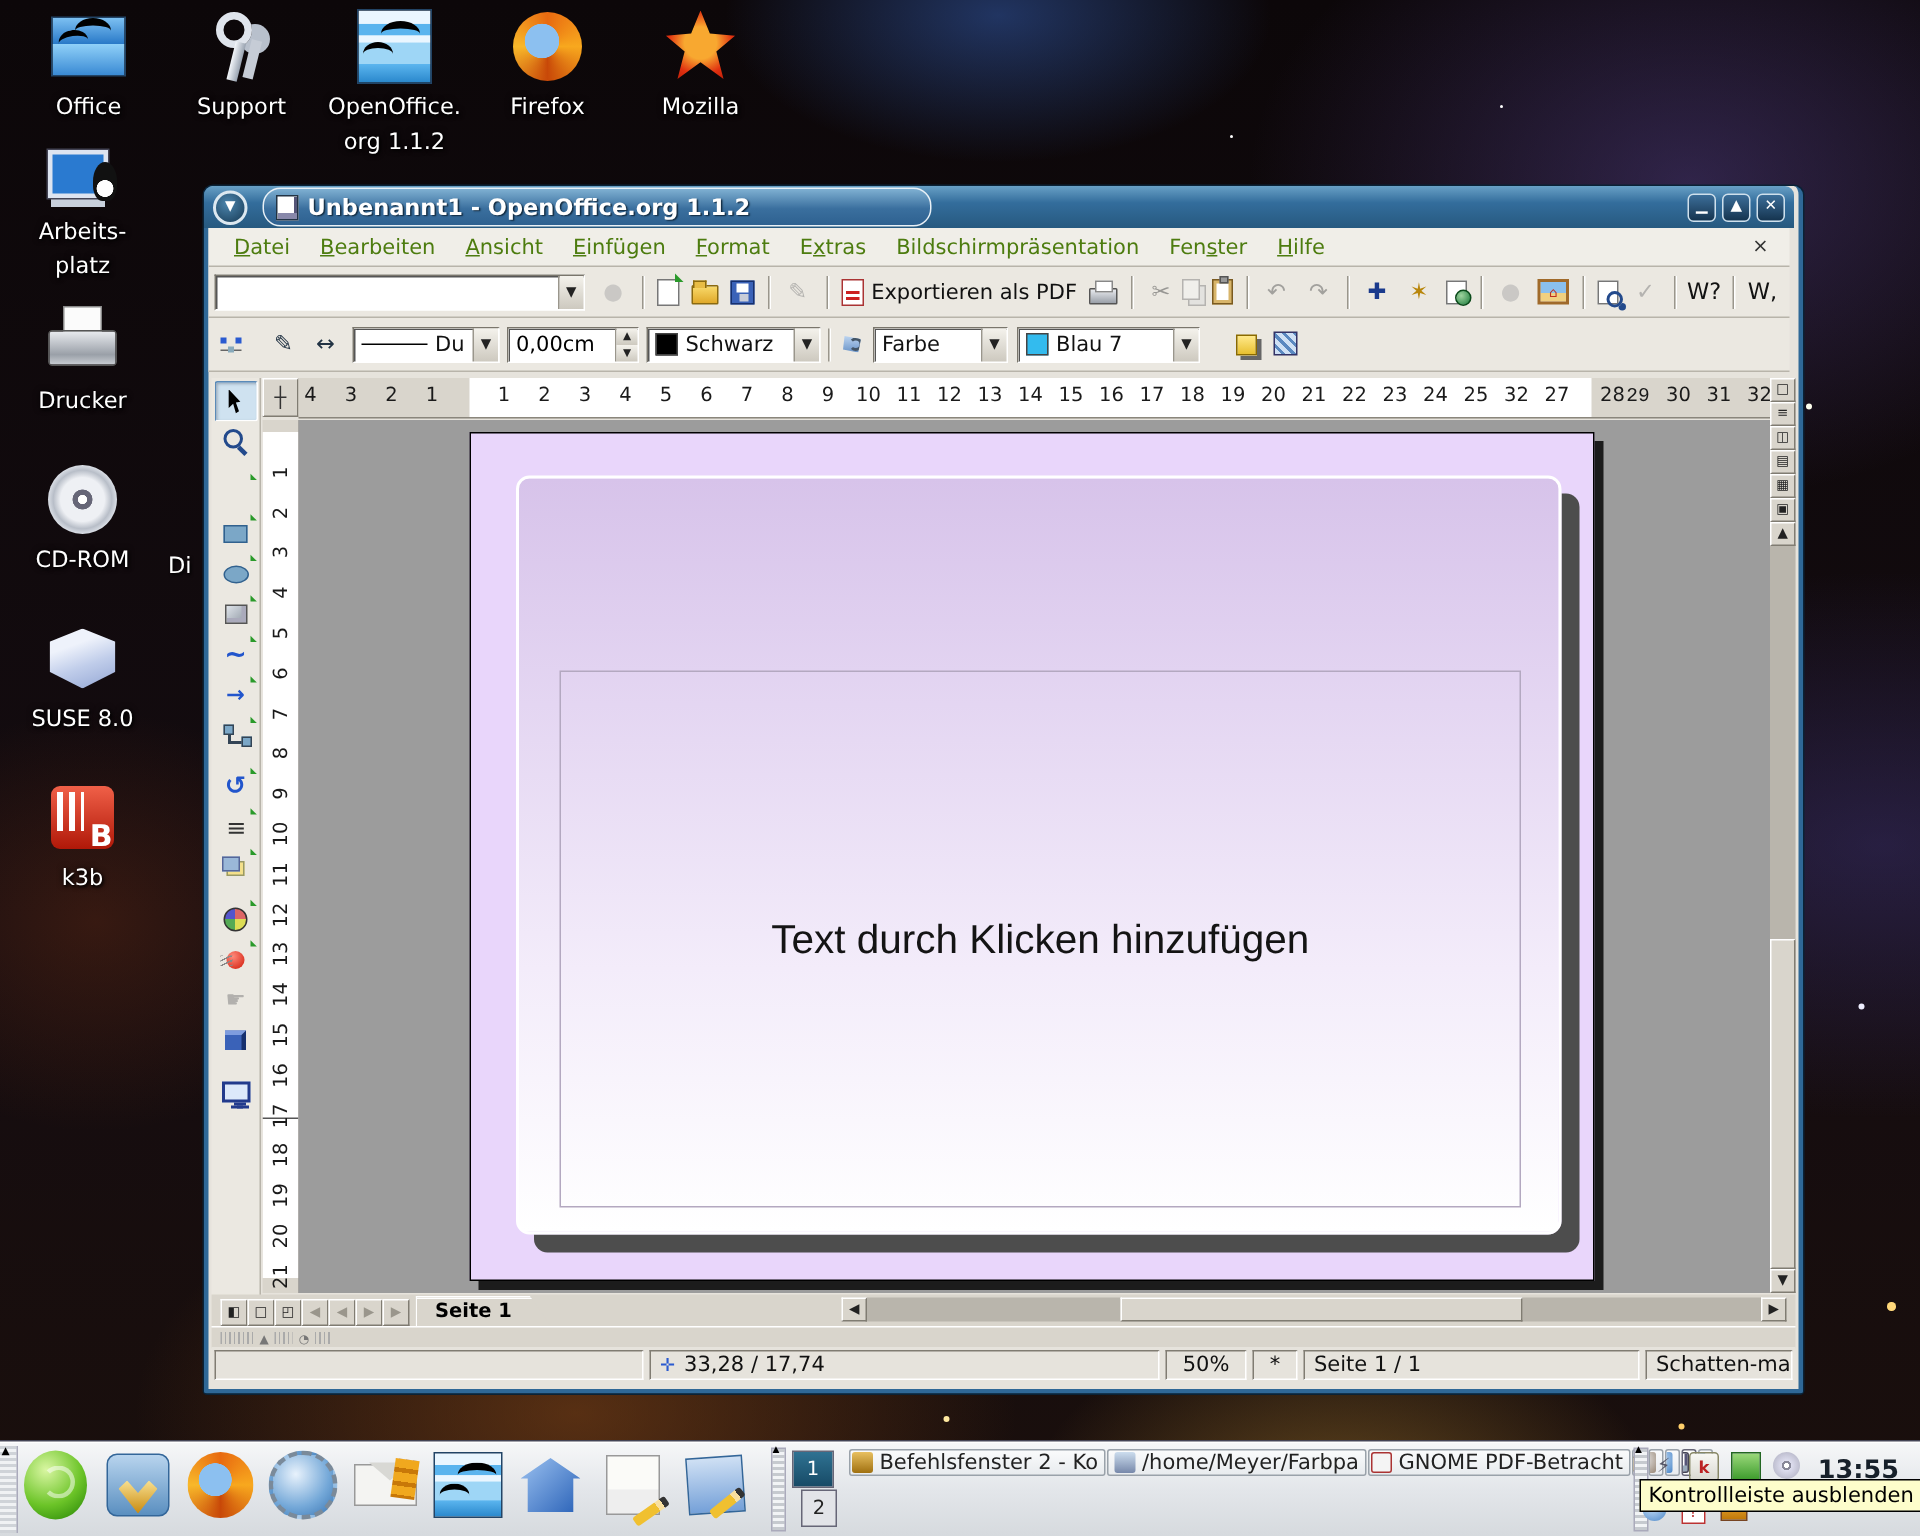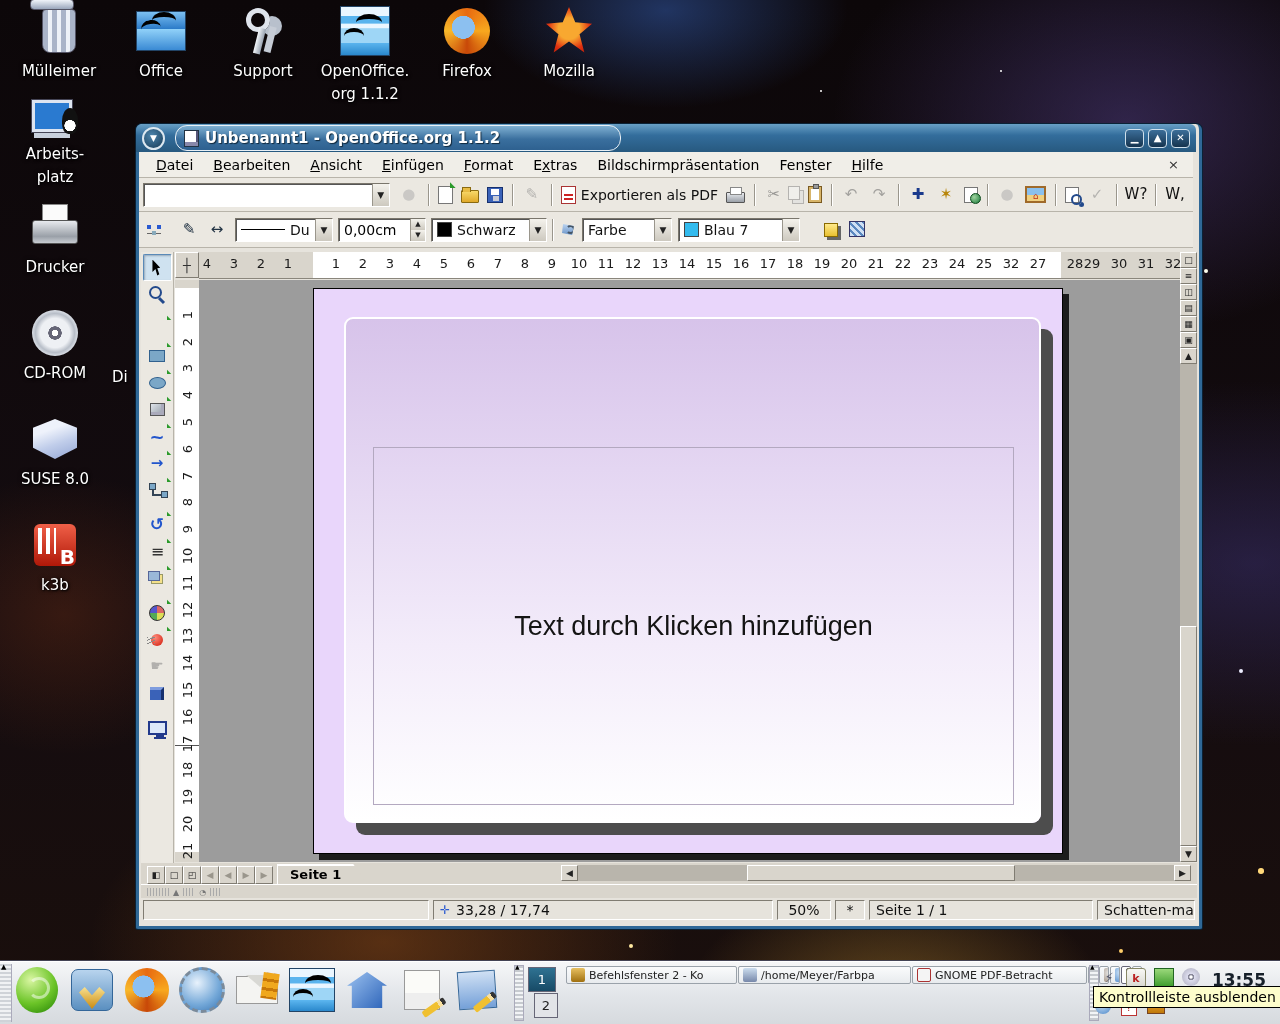--- a/index.html
+++ b/index.html
@@ -85,21 +85,21 @@
     background:linear-gradient(#7fb0d2,#3a6f9e 55%,#2e6190);border:1px solid #e8f0f6;
     display:flex;align-items:center;gap:6px;min-width:420px;}
   #title-doc-icon{width:13px;height:15px;background:#fff;border:1px solid #234;
     box-shadow:inset 0 -8px 0 -4px #88a,inset -8px 0 0 -6px #557;}
   #title-text{color:#fff;font-weight:bold;font-size:15px;text-shadow:1px 1px 1px #10283c;white-space:nowrap;}
   #winbtns{margin-left:auto;display:flex;gap:4px;}
   .wbtn{width:17px;height:17px;border-radius:4px;background:linear-gradient(#3c6e99,#15344f);
     border:1px solid #cfe0ec;color:#fff;font-size:10px;line-height:15px;text-align:center;font-weight:bold;}
   #menubar{position:absolute;left:0;top:28px;width:1054px;height:26px;background:#f0eee8;
     border-bottom:1px solid #b8b4aa;display:flex;align-items:center;padding:0 8px;box-sizing:border-box;gap:2px;}
-  .mitem{padding:2px 9px;font-size:14px;color:#000000;}
+  .mitem{padding:2px 9px;font-size:14px;color:#4d7c0f;}
   .mitem u{text-decoration:underline;}
   #menu-close{margin-left:auto;color:#333;font-size:13px;padding:0 6px;}
   .tb{position:absolute;left:0;width:1054px;background:#ebe8e1;display:flex;align-items:center;
     padding:0 4px;box-sizing:border-box;border-bottom:1px solid #b8b4aa;}
   #tb1{top:54px;height:34px;}
   #tb2{top:88px;height:36px;}
   #tb1-icons,#tb2-icons{display:flex;align-items:center;height:100%;}
   .tbtn{display:inline-flex;align-items:center;gap:5px;padding:2px 3px;border:1px solid rgba(0,0,0,0);border-radius:2px;}
   .tbtn.gray{filter:grayscale(1) opacity(.55);}
   .tsep{width:1px;height:22px;background:#9a968c;margin:0 5px;box-shadow:1px 0 0 #fff;}
@@ -276,23 +276,23 @@
     box-shadow:inset 0 -26px 0 -10px #eee;}
   .art-knotes::after,.art-kedit::after{content:"";position:absolute;right:-2px;bottom:2px;width:26px;height:7px;
     background:linear-gradient(90deg,#f0c030 70%,#f8e0a0 70% 85%,#333 85%);transform:rotate(-35deg);border-radius:2px;}
   .art-kedit{width:36px;height:36px;background:linear-gradient(#cfe0f4,#74a0d8);border:1px solid #369;transform:rotate(-4deg);}
   #pager{position:absolute;left:528px;top:5px;width:30px;}
   .pgbtn{width:26px;height:23px;border:1px solid #667;font-size:13px;display:flex;align-items:center;justify-content:center;}
   #pg1{background:linear-gradient(#2f7292,#174a66);color:#fff;}
   #pg2{background:#e2e4e8;color:#222;margin:1px 0 0 6px;width:22px;}
   #tasks{position:absolute;left:566px;top:4px;width:519px;display:grid;
     grid-template-columns:171px 173px 175px;grid-auto-rows:18px;grid-auto-flow:column;gap:1px;}
-  .task{display:flex;align-items:center;gap:4px;padding:0 4px;font-size:11px;color:#222;
+  .task{display:flex;align-items:center;gap:4px;padding:0 4px;font-size:14px;color:#222;
     background:linear-gradient(#fafbfc,#e8ebee);border:1px solid #9aa2aa;border-radius:2px;
-    overflow:hidden;white-space:nowrap;}
+    overflow:hidden;white-space:nowrap;justify-content:flex-end;}
   .task.active{font-weight:bold;background:#fdfdfd;border-color:#667;}
   .task.empty{visibility:hidden;}
   .task .ti{flex:0 0 14px;height:14px;border-radius:2px;}
   .ti-konsole{background:linear-gradient(#e8c060,#a07010);}
   .ti-kolour{background:linear-gradient(#cde,#78a);border-radius:50% 0 50% 50%;}
   .ti-pdf{background:#f4f4f4;border:1px solid #a33;box-sizing:border-box;}
   .ti-folder{background:linear-gradient(#f8d96a,#e0a92a);border:1px solid #8a6a10;box-sizing:border-box;height:10px!important;margin-top:2px;}
   .ti-gimp{background:radial-gradient(circle at 40% 35%,#eee,#987);border-radius:50%;}
   .ti-globe{background:radial-gradient(circle at 38% 32%,#cfe4f8,#4a86c8);border-radius:50%;}
   .ti-impress{background:#fff;border:1px solid #445;box-sizing:border-box;
@@ -312,26 +312,20 @@
     padding:2px 5px;font-size:14px;color:#000;white-space:nowrap;}
   #tb-edge{position:absolute;left:0;top:2px;bottom:2px;width:11px;background:repeating-linear-gradient(#cfd3d8 0 2px,#f0f2f4 2px 4px);border-right:1px solid #aab;}
   #tb-edge::before{content:"▲";position:absolute;top:-1px;left:1px;font-size:7px;color:#000;}
 </style>
 </head>
 <body>
 
 <div id="desktop">
   <div id="stars"></div>
   <div id="top-icons">
-      <span class="dicon">
-        <span class="dart">
-          <span class="art-trash"></span>
-        </span>
-        <span class="dlabel">Mülleimer</span>
-      </span>
       <span class="dicon">
         <span class="dart">
           <span class="art-office">
             <span class="gull"></span>
             <span class="gull2"></span>
           </span>
         </span>
         <span class="dlabel">Office</span>
       </span>
       <span class="dicon">
@@ -647,21 +641,21 @@
         <span class="rnum" style="left: 613px;">19</span>
         <span class="rnum" style="left: 640px;">20</span>
         <span class="rnum" style="left: 667px;">21</span>
         <span class="rnum" style="left: 694px;">22</span>
         <span class="rnum" style="left: 721px;">23</span>
         <span class="rnum" style="left: 748px;">24</span>
         <span class="rnum" style="left: 775px;">25</span>
         <span class="rnum" style="left: 802px;">32</span>
         <span class="rnum" style="left: 829px;">27</span>
         <span class="rnum" style="left: 866px;">28</span>
-        <span class="rnum" style="left: 883px;">29</span>
+        <span class="rnum" style="left: 883px; font-family: Liberation Mono, monospace;">29</span>
         <span class="rnum" style="left: 910px;">30</span>
         <span class="rnum" style="left: 937px;">31</span>
         <span class="rnum" style="left: 964px;">32</span>
       </div>
     <div id="vruler">
         <div class="white"></div>
         <div id="vmark"></div>
         <span class="vnum" style="top: 27.8px;">1</span>
         <span class="vnum" style="top: 54.6px;">2</span>
         <span class="vnum" style="top: 81.4px;">3</span>

